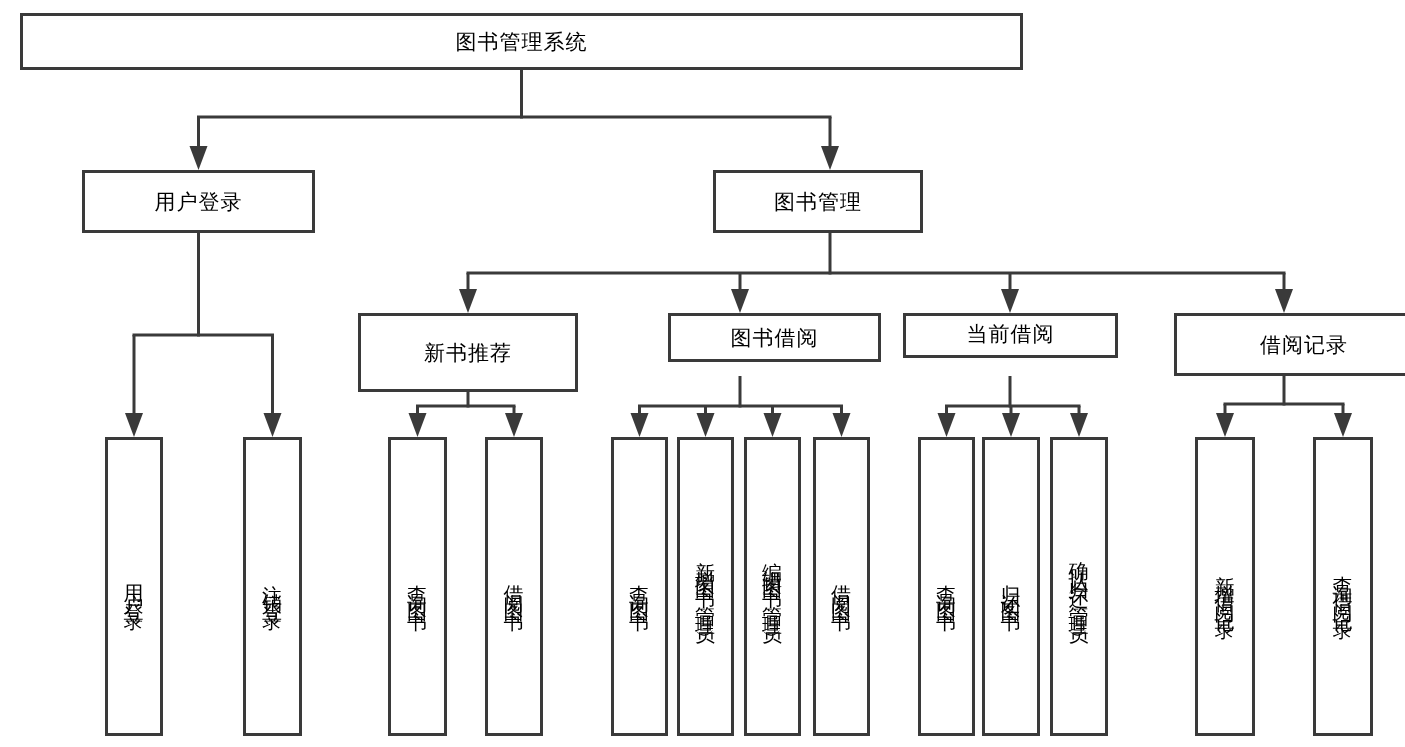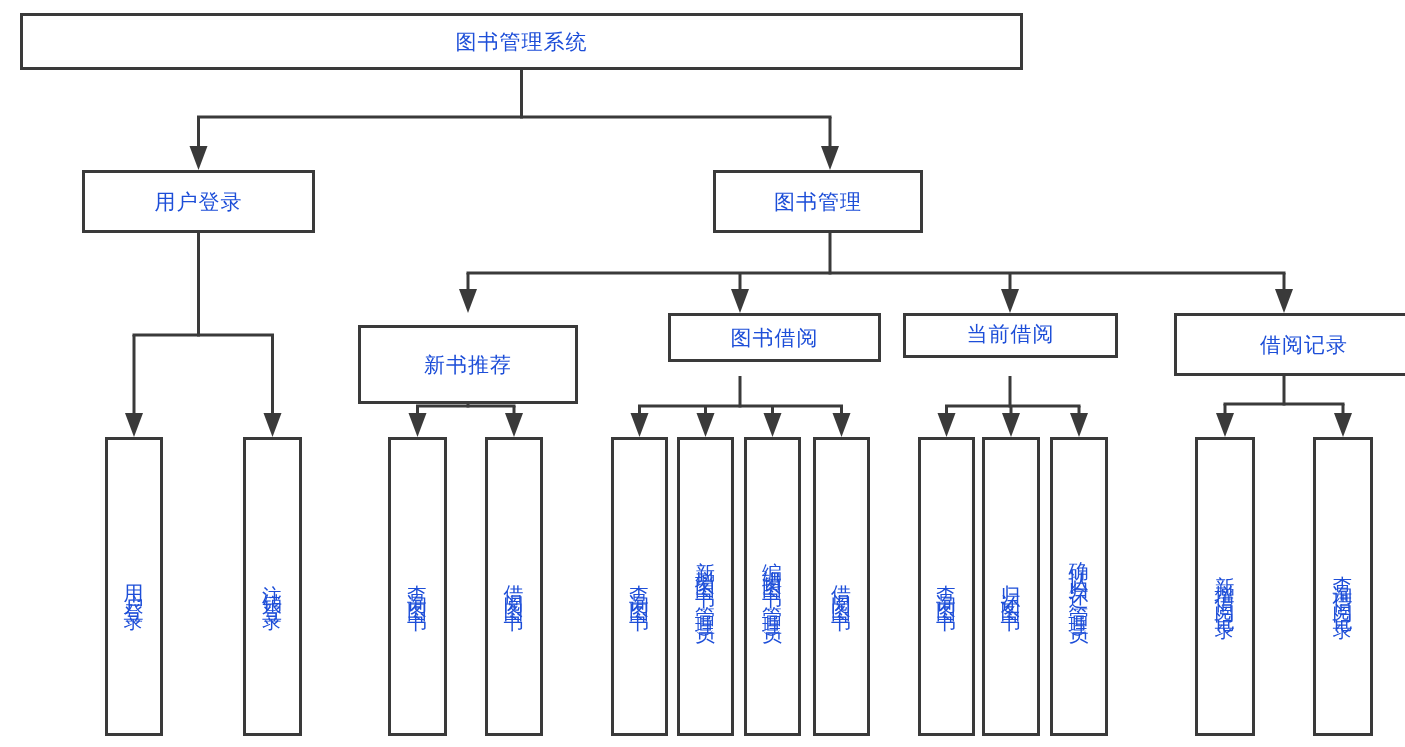--- a/index.html
+++ b/index.html
@@ -8,39 +8,39 @@
   #connectors{position:absolute;left:0;top:0;width:1405px;height:747px;}
   .box{
     position:absolute;
     box-sizing:border-box;
     border:3px solid #3a3a3a;
     background:#ffffff;
     display:flex;
     align-items:center;
     justify-content:center;
     font-size:21px;
-    color:#1d4ed8;
+    color:#000000;
     letter-spacing:1px;
     text-align:center;
     line-height:1.2;
     z-index:2;
   }
   .box.v{
     writing-mode:vertical-rl;
     font-size:20px;
     letter-spacing:9px;
     line-height:1;
   }
   
   .b-root   {left:20px;  top:13px;  width:1003px; height:57px;}
   
   .b-login  {left:82px;  top:170px; width:233px;  height:63px;}
   .b-mgmt   {left:713px; top:170px; width:210px;  height:63px;}
   
-  .b-rec    {left:358px; top:313px; width:220px;  height:79px;margin-top:12px;}
+  .b-rec    {left:358px; top:313px; width:220px;  height:79px;}
   .b-borrow {left:668px; top:313px; width:213px;  height:49px;}
   .b-cur    {left:903px; top:313px; width:215px;  height:45px;font-family:Liberation Mono, monospace;}
   .b-hist   {left:1174px;top:313px; width:260px;  height:63px;}
   
   .leaf     {top:437px;  height:299px;}
   .l1 {left:105px; width:58px;}
   .l2 {left:243px; width:59px;}
   .l3 {left:388px; width:59px;}
   .l4 {left:485px; width:58px;}
   .l5 {left:611px; width:57px;}

